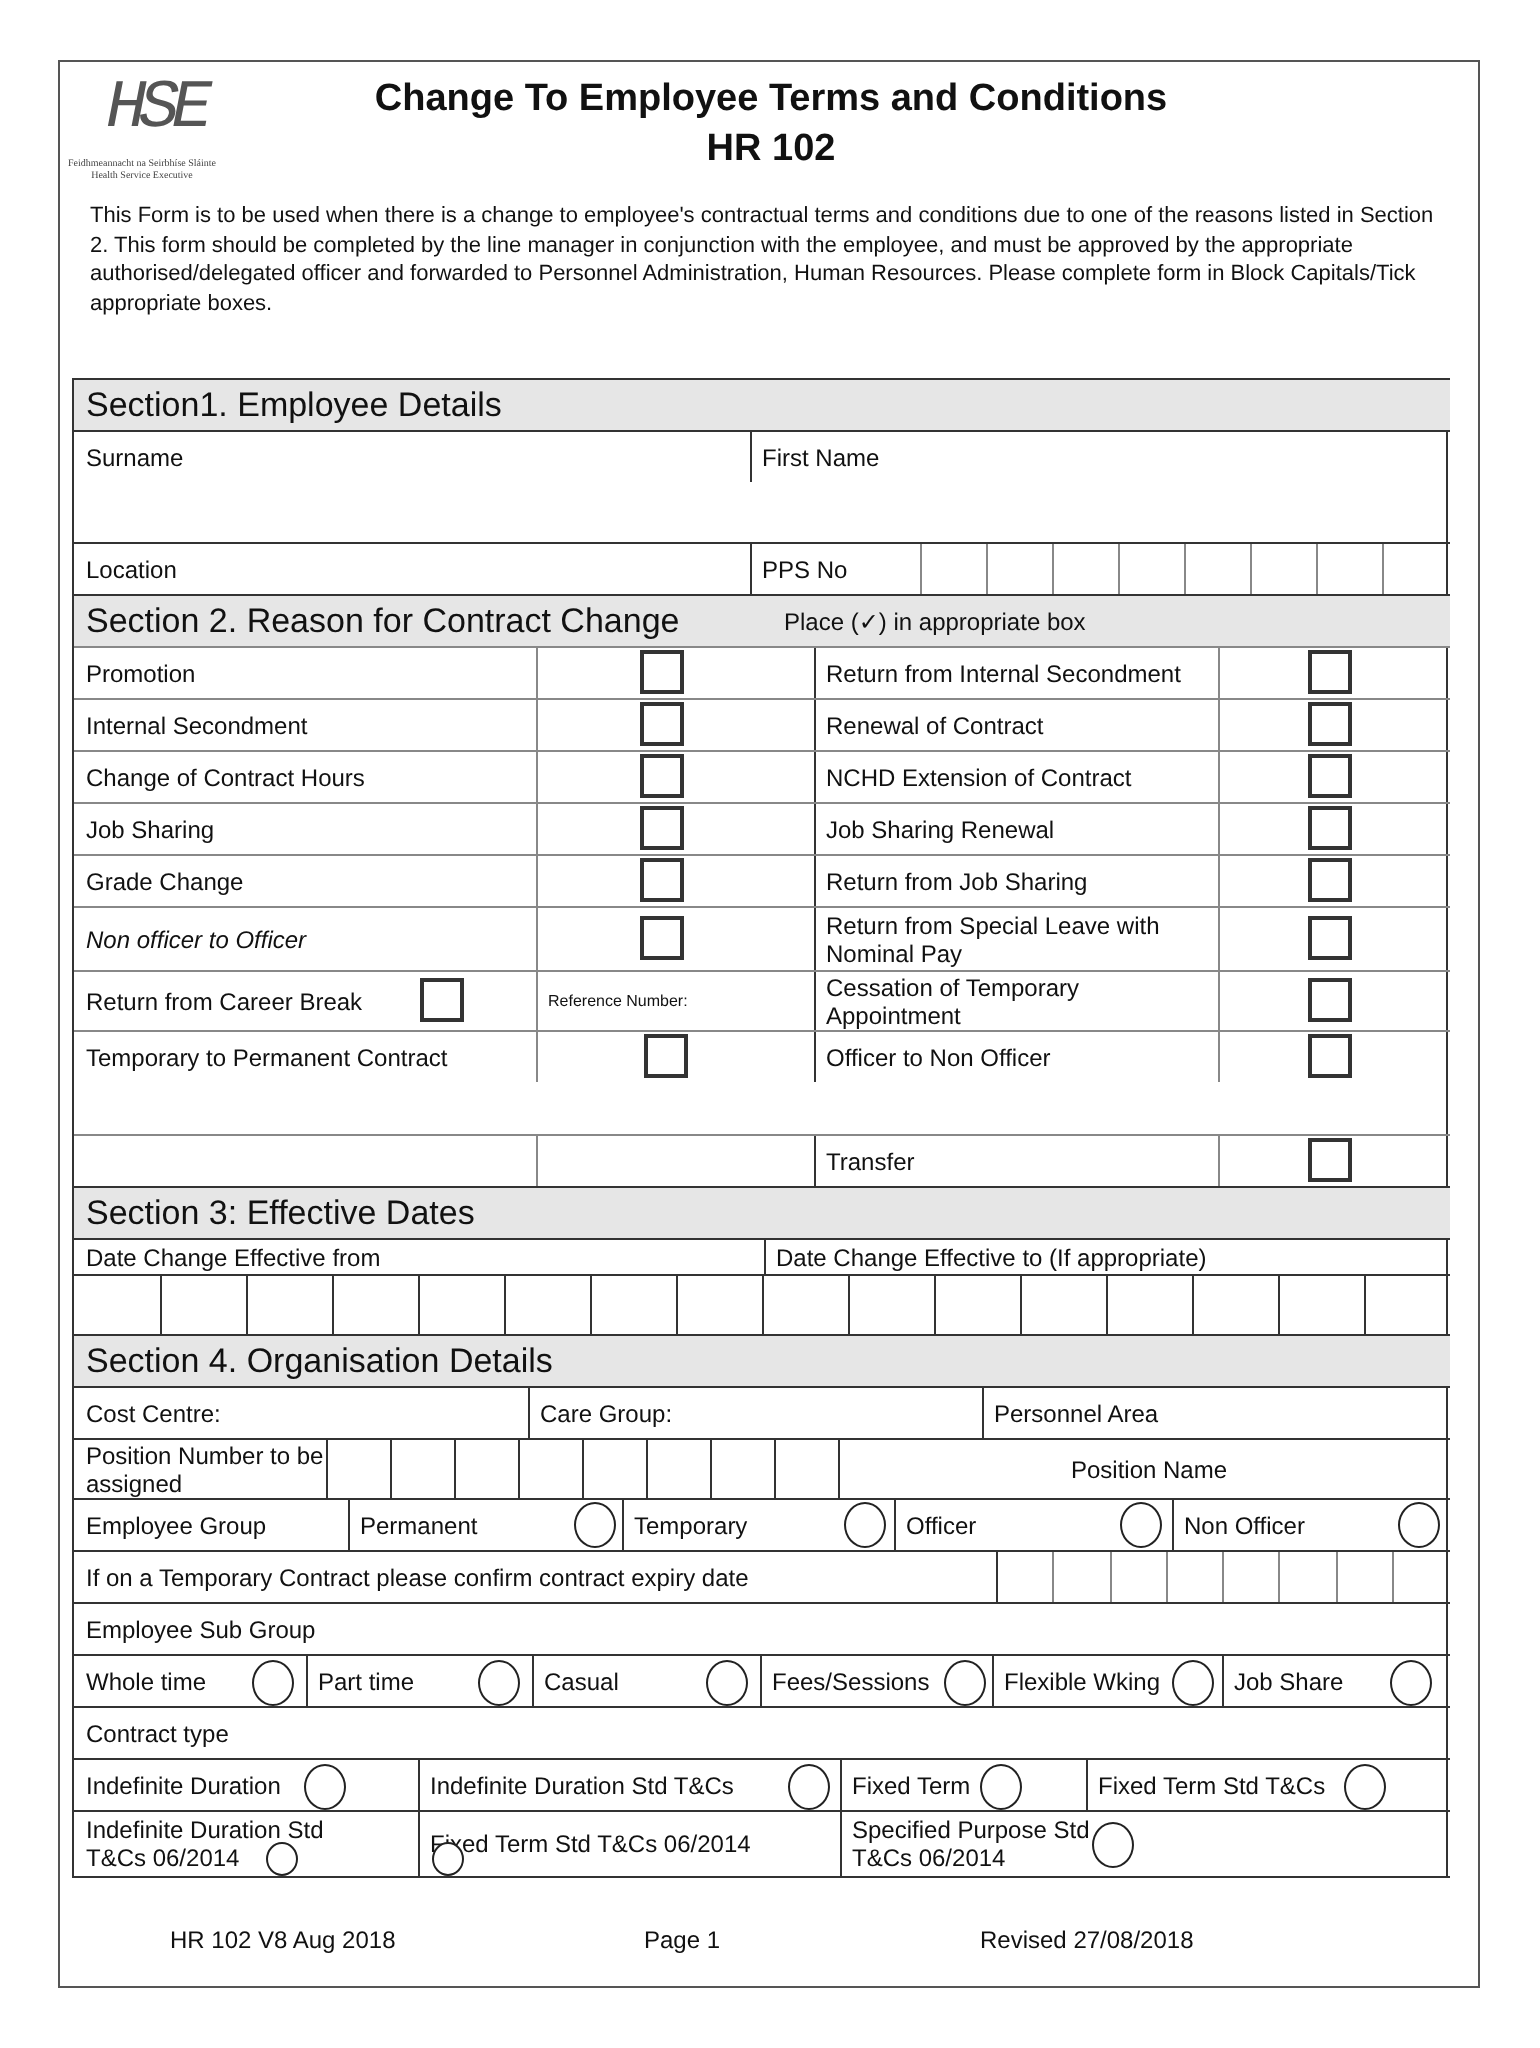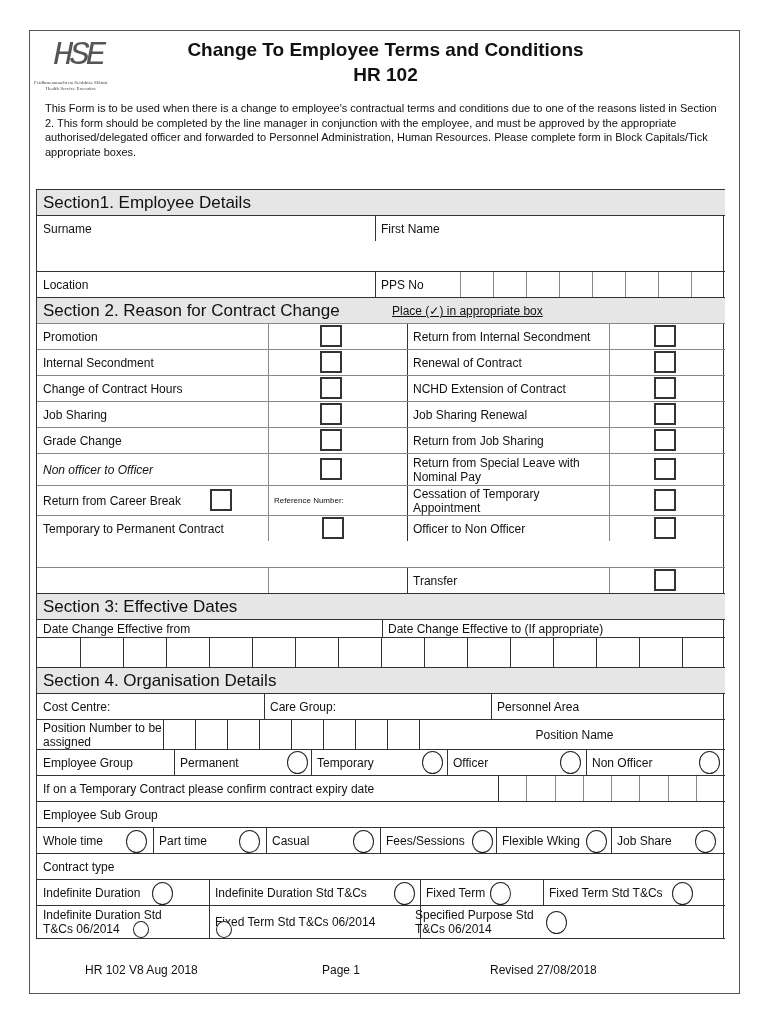--- a/index.html
+++ b/index.html
@@ -72,21 +72,21 @@
         <div style="position: absolute; left: 522px; top: 0px; width: 33px; height: 100%;"></div>
         <div class="vl thin" style="left: 555px;"></div>
         <div style="position: absolute; left: 555px; top: 0px; width: 33px; height: 100%;"></div>
         <div class="vl thin" style="left: 588px;"></div>
         <div style="position: absolute; left: 588px; top: 0px; width: 33px; height: 100%;"></div>
         <div class="vl thin" style="left: 621px;"></div>
         <div style="position: absolute; left: 621px; top: 0px; width: 33px; height: 100%;"></div>
         <div class="vl thin" style="left: 654px;"></div>
         <div style="position: absolute; left: 654px; top: 0px; width: 33px; height: 100%;"></div>
       </div>
-      <div class="row sec" style="top: 108px; height: 26px;"><span>Section 2.  Reason for Contract Change</span><span class="note" style="line-height: 26px; text-decoration: underline;">Place (✓)  in appropriate box</span></div>
+      <div class="row sec" style="top: 108px; height: 26px;"><span>Section 2.  Reason for Contract Change</span><span class="note" style="line-height: 26px;">Place (✓)  in appropriate box</span></div>
       <div class="row dotted" style="top: 134px; height: 26px;">
         <div class="cell" style="left: 0px; width: 231px;">
           <span>Promotion</span>
         </div>
         <div class="vl thin" style="left: 231px;"></div>
         <div class="cbox" style="left: 283px; top: 1px;"></div>
         <div class="vl" style="left: 370px;"></div>
         <div class="cell" style="left: 370px; width: 202px;">
           <span>Return from Internal Secondment</span>
         </div>
@@ -391,21 +391,21 @@
       </div>
       <div class="row" style="top: 716px; height: 34px; border-bottom: 1px solid rgb(51, 51, 51);">
         <div class="cell" style="left: 0px; width: 130px;">
           <span>Indefinite Duration Std T&amp;Cs 06/2014</span>
         </div>
         <div class="vl" style="left: 172px;"></div>
         <div class="cell" style="left: 172px; width: 300px;">
           <span>Fixed Term Std T&amp;Cs 06/2014</span>
         </div>
         <div class="vl" style="left: 383px;"></div>
-        <div class="cell" style="left: 372px; width: 138px;">
+        <div class="cell" style="left: 383px; width: 138px;">
           <span>Specified Purpose Std T&amp;Cs 06/2014</span>
         </div>
         <div class="radio sm" style="left: 96px; top: 15px;"></div>
         <div class="radio sm" style="left: 179px; top: 15px;"></div>
         <div class="radio" style="left: 509px; top: 5px;"></div>
       </div>
     </div>
 
   <div class="abs footer" style="left:55px;">HR 102 V8 Aug 2018</div>
   <div class="abs footer" style="left:292px;">Page 1</div>

